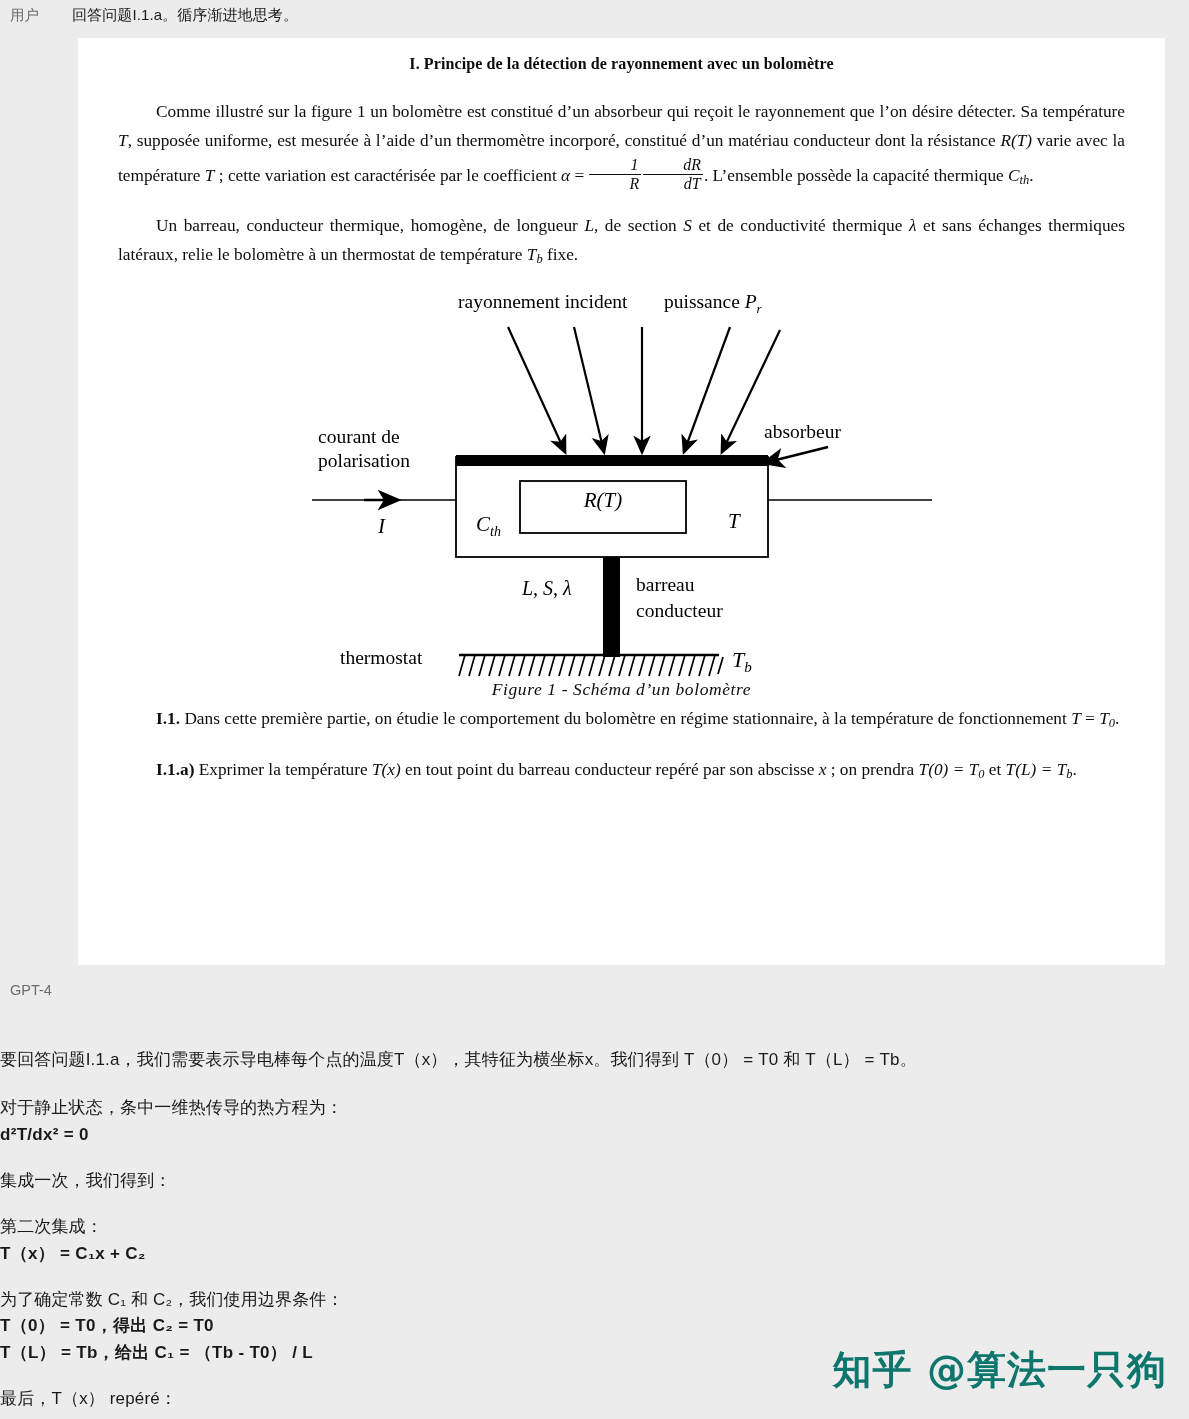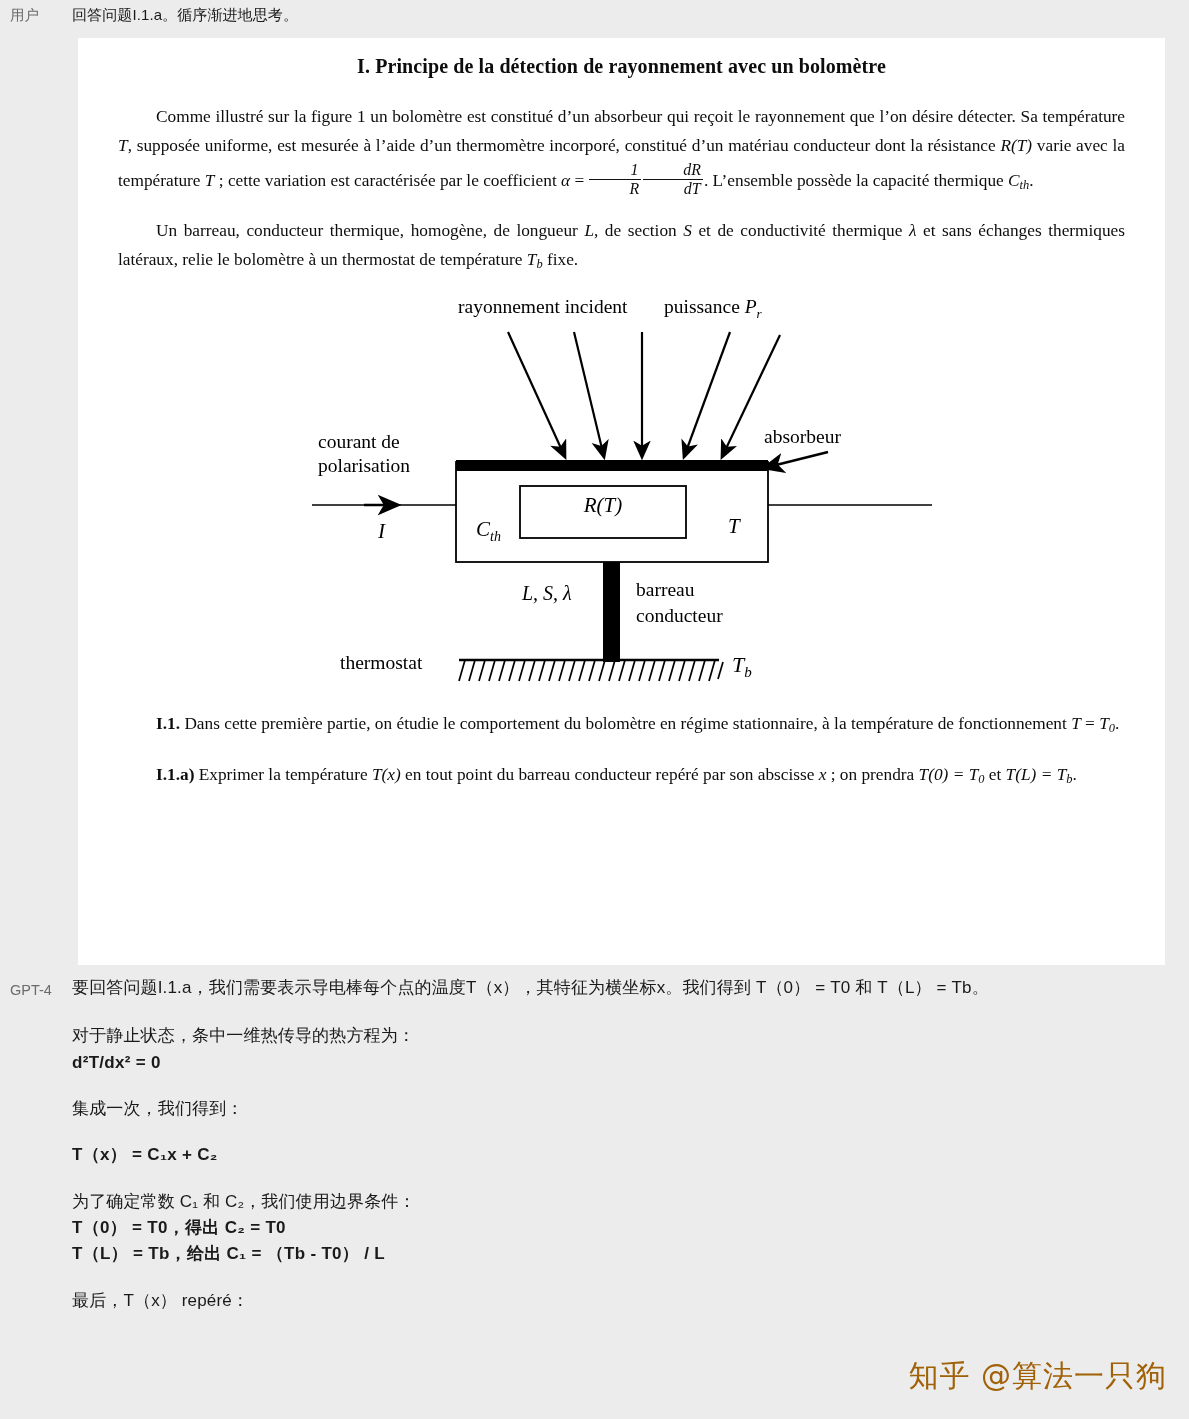--- a/index.html
+++ b/index.html
@@ -44,21 +44,21 @@
     background: #ffffff;
     font-family: "Liberation Serif", "DejaVu Serif", serif;
     color: #0d0d0d;
     overflow: hidden;
   }
   .doc-inner {
     padding: 0 22px;
   }
   #doc-title {
     text-align: center;
-    font-size: 20px;
+    font-size: 16px;
     font-weight: 700;
     letter-spacing: 0.1px;
     margin-top: 17px;
     font-family: "Liberation Serif", "DejaVu Serif", serif;
   }
   .para {
     font-size: 17.3px;
     line-height: 1.67;
     text-align: justify;
     text-justify: inter-word;
@@ -106,42 +106,42 @@
     text-indent: 2.2em;
   }
   #q1 { }
   #q1a { margin-top: 22px; }
   .qlabel { font-weight: 700; }
 
   
   #answer-row {
     position: absolute;
     left: 0; top: 975px; width: 1189px;
-    display: flex; align-items: flex-start;
+    display: flex; align-items: flex-start; flex-direction: column;
   }
   #answer-body {
     font-size: 17px;
     color: #1a1a1a;
     line-height: 1.55;
     letter-spacing: 0.15px;
     max-width: 1080px;
   }
   #answer-body .ablk { margin-bottom: 20px; }
   #answer-body .ablk:last-child { margin-bottom: 0; }
   #answer-body .aline { white-space: pre-wrap; font-weight: 400; }
   #answer-body .aline.mono { font-weight: 700; letter-spacing: 0.3px; }
   #answer-body .intro { margin-bottom: 22px; }
 
   
   #watermark {
     position: absolute;
     right: 22px; bottom: 22px;
-    font-size: 30px;
-    color: #a16207;
-    font-weight: 400;
+    font-size: 39px;
+    color: #0f766e;
+    font-weight: 700;
     letter-spacing: 1px;
     font-family: "DejaVu Sans", "Liberation Sans", sans-serif;
     user-select: none;
   }
 </style>
 </head>
 <body>
 
 <div id="user-row">
   <div class="role-label">用户</div>
@@ -231,20 +231,21 @@
           <line x1="353" y1="370" x2="347" y2="391"></line>
           <line x1="363" y1="370" x2="357" y2="391"></line>
           <line x1="373" y1="370" x2="367" y2="391"></line>
           <line x1="383" y1="370" x2="377" y2="391"></line>
           <line x1="393" y1="370" x2="387" y2="391"></line>
           <line x1="403" y1="370" x2="397" y2="391"></line>
           <line x1="411" y1="372" x2="406" y2="389"></line>
         </g>
         <text x="420" y="382" font-family="Liberation Serif, serif" font-size="22" font-style="italic">T<tspan font-size="15" dy="5">b</tspan></text>
       </svg>
+      <div id="fig-caption">Figure 1 - Schéma d’un bolomètre</div>
     </div>
 
     <p class="qpara" id="q1"><span class="qlabel">I.1.</span><span> Dans cette première partie, on étudie le comportement du bolomètre en régime stationnaire, à la température de fonctionnement </span><span class="mathvar">T</span><span> = </span><span class="mathvar">T</span><span class="sub">0</span><span>.</span></p>
 
     <p class="qpara" id="q1a"><span class="qlabel">I.1.a)</span><span> Exprimer la température </span><span class="mathvar">T(x)</span><span> en tout point du barreau conducteur repéré par son abscisse </span><span class="mathvar">x</span><span> ; on prendra </span><span class="mathvar">T(0) = T</span><span class="sub">0</span><span> et </span><span class="mathvar">T(L) = T</span><span class="sub">b</span><span>.</span></p>
 
   </div>
 </div>
 
 <div id="answer-row">
@@ -252,20 +253,21 @@
   <div id="answer-body">
     <div class="intro aline">要回答问题I.1.a，我们需要表示导电棒每个点的温度T（x），其特征为横坐标x。我们得到 T（0） = T0 和 T（L） = Tb。</div>
     <div class="ablk">
       <div class="aline">对于静止状态，条中一维热传导的热方程为：</div>
       <div class="aline mono">d²T/dx² = 0</div>
     </div>
     <div class="ablk">
       <div class="aline">集成一次，我们得到：</div>
     </div>
     <div class="ablk">
+      <div class="aline">第二次集成：</div>
       <div class="aline mono">T（x） = C₁x + C₂</div>
     </div>
     <div class="ablk">
       <div class="aline">为了确定常数 C₁ 和 C₂，我们使用边界条件：</div>
       <div class="aline mono">T（0） = T0，得出 C₂ = T0</div>
       <div class="aline mono">T（L） = Tb，给出 C₁ = （Tb - T0） / L</div>
     </div>
     <div class="ablk">
       <div class="aline">最后，T（x） repéré：</div>
     </div>

